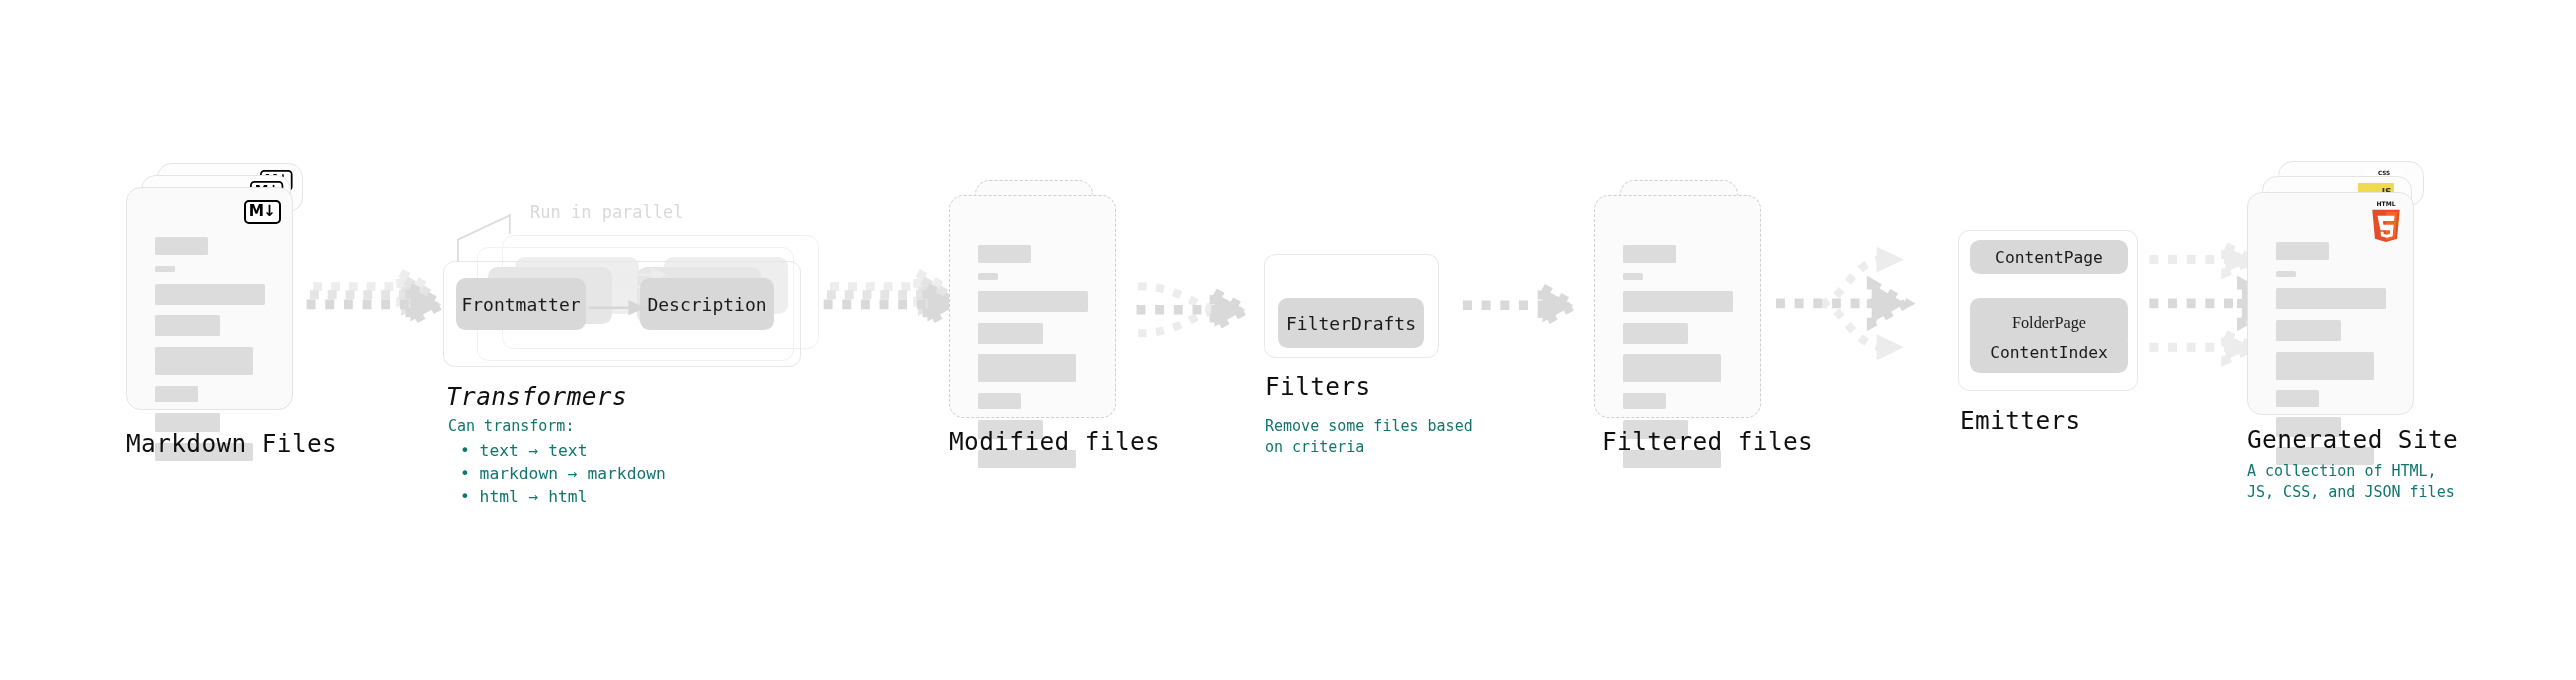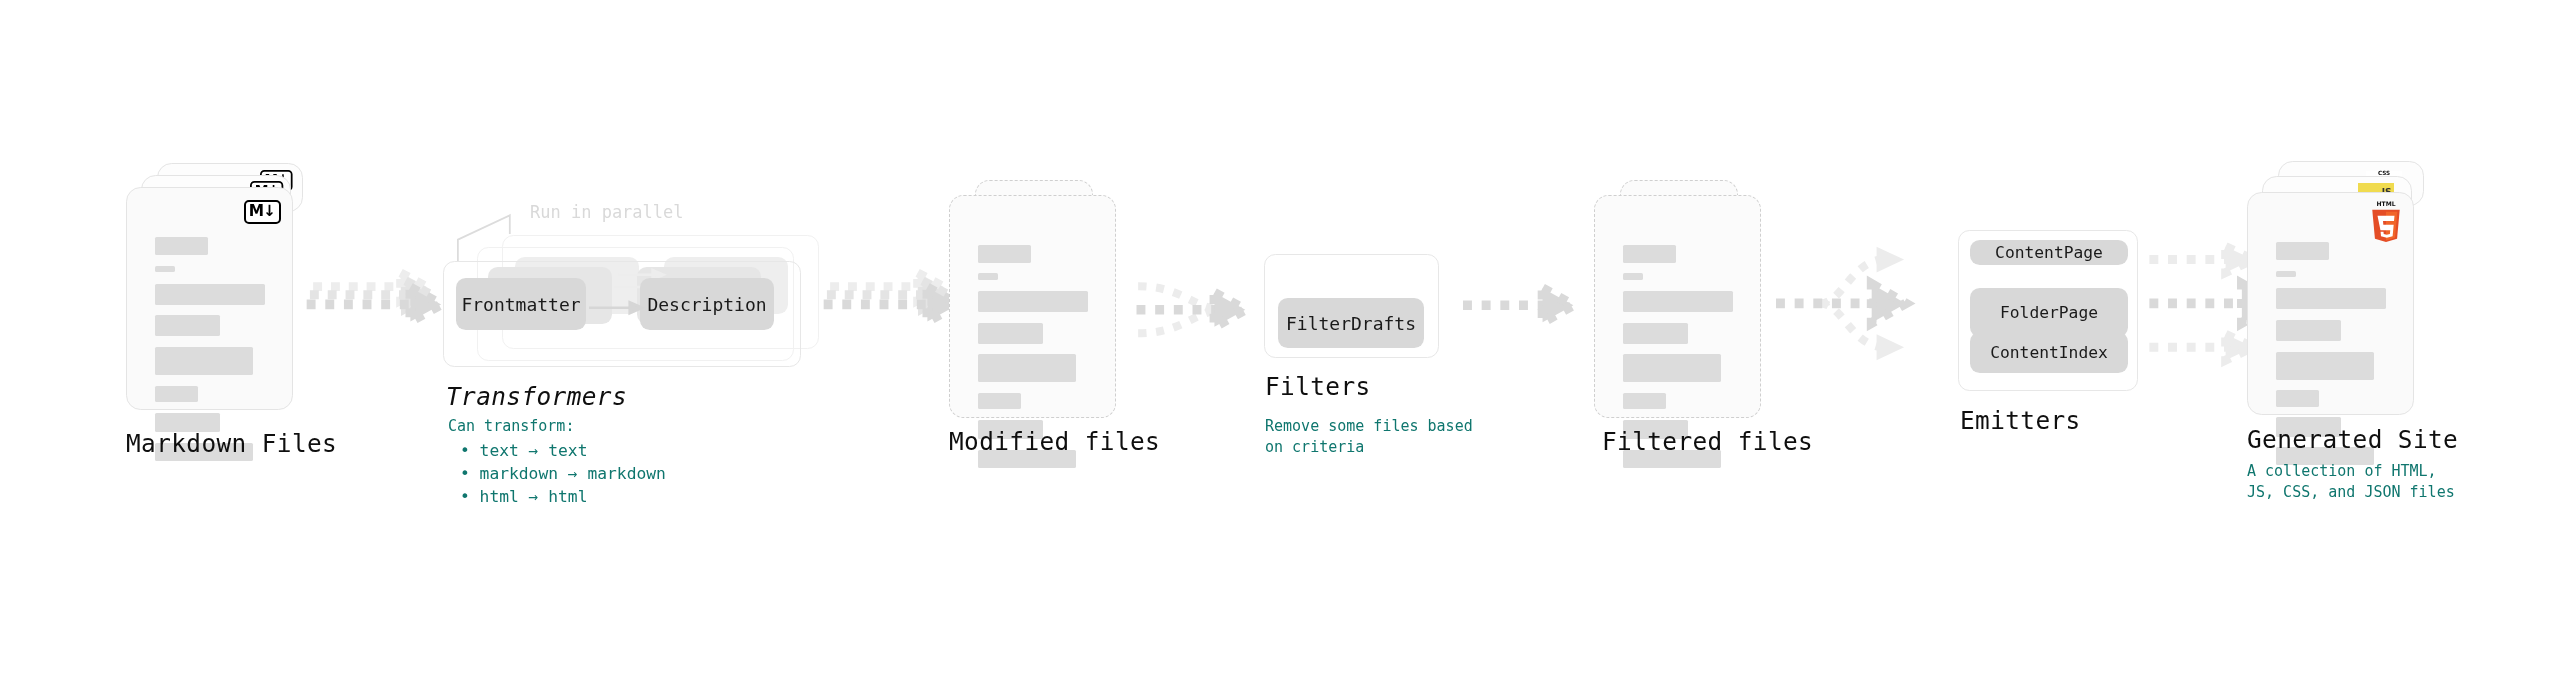--- a/index.html
+++ b/index.html
@@ -284,22 +284,22 @@
         <polygon points="124,126 158,142 124,158"></polygon>
       </g>
       <g stroke="#d9d9d9" stroke-width="12" stroke-dasharray="11 12" fill="#d9d9d9">
         <line x1="0" y1="88" x2="122" y2="88"></line>
         <polygon points="118,64 160,88 118,112"></polygon>
       </g>
     </svg>
   </div>
 
   <div class="group-box" style="left:1958px; top:230px; width:180px; height:161px;"></div>
-  <div class="pill" style="left:1970px; top:240px; width:158px; height:25px; font-size:16.3px;">ContentPage</div>
-  <div class="pill" style="left:1970px; top:288px; width:158px; height:49px; font-size:16.3px;">FolderPage</div>
+  <div class="pill" style="left:1970px; top:240px; width:158px; height:34px; font-size:16.3px;">ContentPage</div>
+  <div class="pill" style="left:1970px; top:298px; width:158px; height:49px; font-size:16.3px;font-family:Liberation Serif, serif;">FolderPage</div>
   <div class="pill" style="left:1970px; top:332px; width:158px; height:41px; font-size:16.3px;">ContentIndex</div>
   <div class="title" style="left:1960px; top:406px;">Emitters</div>
 
   <div class="svg-layer" style="left:2149px; top:232px;">
     <svg width="163" height="146" viewBox="0 0 200 180">
       <g stroke="#ececec" stroke-width="11" stroke-dasharray="11 12" fill="#ececec">
         <line x1="0" y1="34" x2="98" y2="34"></line>
           <polygon points="94,18 128,34 94,50"></polygon>
         <line x1="0" y1="142" x2="98" y2="142"></line>
           <polygon points="94,126 128,142 94,158"></polygon>

